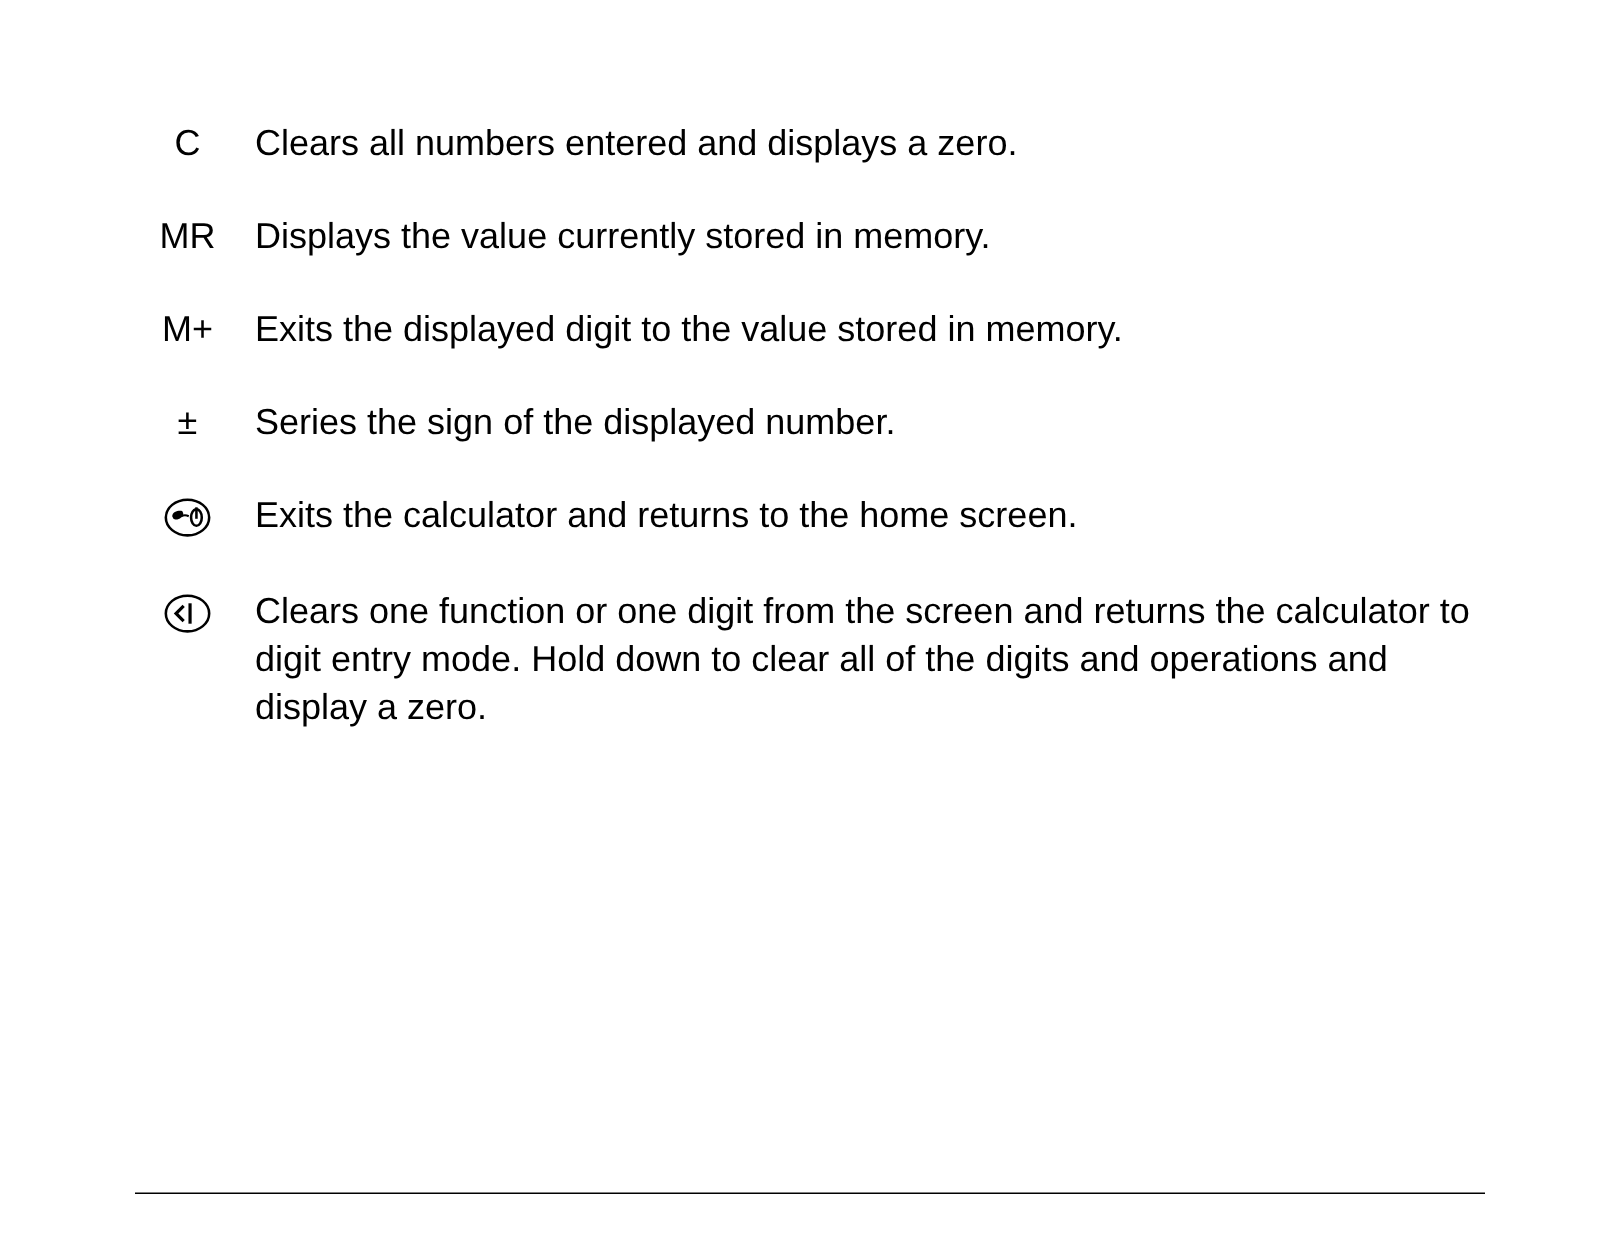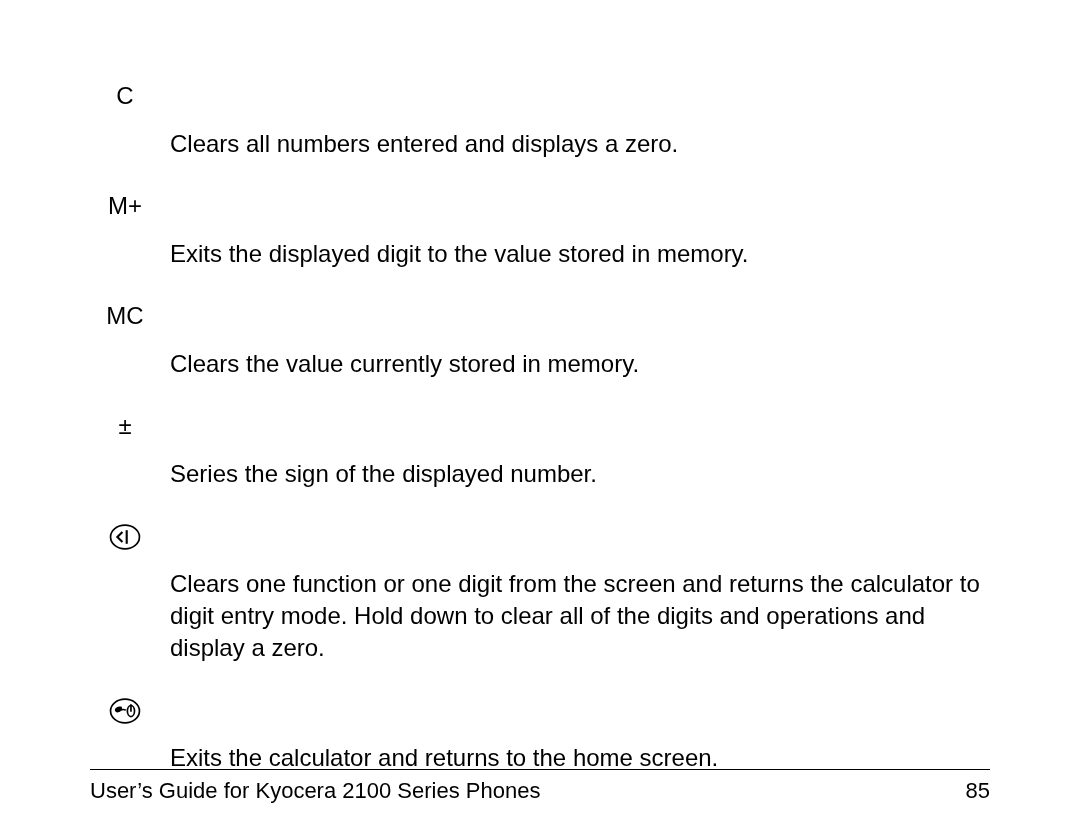--- a/index.html
+++ b/index.html
@@ -33,21 +33,20 @@
     flex: 0 0 70px;
     text-align: center;
     font-size: 24px;
     line-height: 32px;
   }
   .desc-cell {
     flex: 1 1 auto;
     font-size: 24px;
     line-height: 32px;
     padding-left: 10px;
-    margin-top: 48px;
   }
   .icon-svg {
     width: 34px;
     height: 34px;
     display: inline-block;
     vertical-align: top;
   }
   .footer {
     position: absolute;
     left: 90px;
@@ -70,63 +69,59 @@
 
 <div class="page">
 
   <div class="rows">
 
     <div class="row">
       <div class="key-cell">C</div>
       <div class="desc-cell">Clears all numbers entered and displays a zero.</div>
     </div>
 
+    <div class="row">
+      <div class="key-cell">MR</div>
+      <div class="desc-cell">Displays the value currently stored in memory.</div>
+    </div>
 
     <div class="row">
       <div class="key-cell">M+</div>
       <div class="desc-cell">Exits the displayed digit to the value stored in memory.</div>
     </div>
 
-    <div class="row">
-      <div class="key-cell">MC</div>
-      <div class="desc-cell">Clears the value currently stored in memory.</div>
-    </div>
 
     <div class="row">
       <div class="key-cell">±</div>
       <div class="desc-cell">Series the sign of the displayed number.</div>
-    </div>
-
-    <div class="row">
-      <div class="key-cell">
-        <svg class="icon-svg" viewBox="0 0 40 40">
-          <ellipse cx="20" cy="20" rx="17" ry="14" fill="none" stroke="#000" stroke-width="2"></ellipse>
-          <path d="M17 14 L11 20 L17 26" fill="none" stroke="#000" stroke-width="2.5" stroke-linejoin="miter"></path>
-          <line x1="22" y1="12" x2="22" y2="28" stroke="#000" stroke-width="2.5"></line>
-        </svg>
-      </div>
-      <div class="desc-cell">Clears one function or one digit from the screen and returns the calculator to digit entry mode. Hold down to clear all of the digits and operations and display a zero.</div>
     </div>
 
     <div class="row">
       <div class="key-cell">
         <svg class="icon-svg" viewBox="0 0 40 40">
           <ellipse cx="20" cy="20" rx="17" ry="14" fill="none" stroke="#000" stroke-width="2"></ellipse>
           <path d="M8 19 C8 15 14 14 16 15 C17 17 17 18 15 20 C13 22 10 22 9 21 Z" fill="#000"></path>
           <path d="M15 19 C17 18 19 18 21 19" fill="none" stroke="#000" stroke-width="1.6"></path>
           <ellipse cx="27" cy="20" rx="4.2" ry="6.5" fill="none" stroke="#000" stroke-width="2"></ellipse>
           <line x1="27" y1="12" x2="27" y2="21" stroke="#000" stroke-width="2"></line>
         </svg>
       </div>
       <div class="desc-cell">Exits the calculator and returns to the home screen.</div>
     </div>
 
+    <div class="row">
+      <div class="key-cell">
+        <svg class="icon-svg" viewBox="0 0 40 40">
+          <ellipse cx="20" cy="20" rx="17" ry="14" fill="none" stroke="#000" stroke-width="2"></ellipse>
+          <path d="M17 14 L11 20 L17 26" fill="none" stroke="#000" stroke-width="2.5" stroke-linejoin="miter"></path>
+          <line x1="22" y1="12" x2="22" y2="28" stroke="#000" stroke-width="2.5"></line>
+        </svg>
+      </div>
+      <div class="desc-cell">Clears one function or one digit from the screen and returns the calculator to digit entry mode. Hold down to clear all of the digits and operations and display a zero.</div>
+    </div>
+
   </div>
 
   <div class="footer">
     <hr class="footer-rule">
-    <div class="footer-line">
-      <span>User’s Guide for Kyocera 2100 Series Phones</span>
-      <span>85</span>
-    </div>
   </div>
 
 </div>
 
 </body></html>

